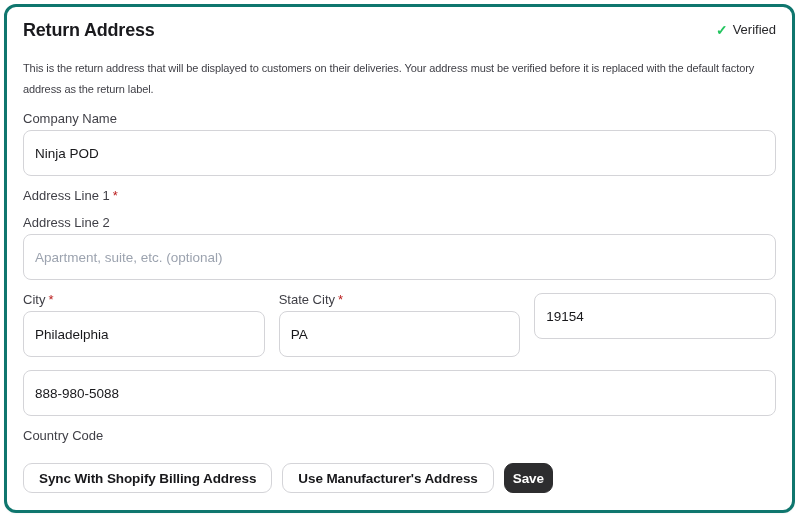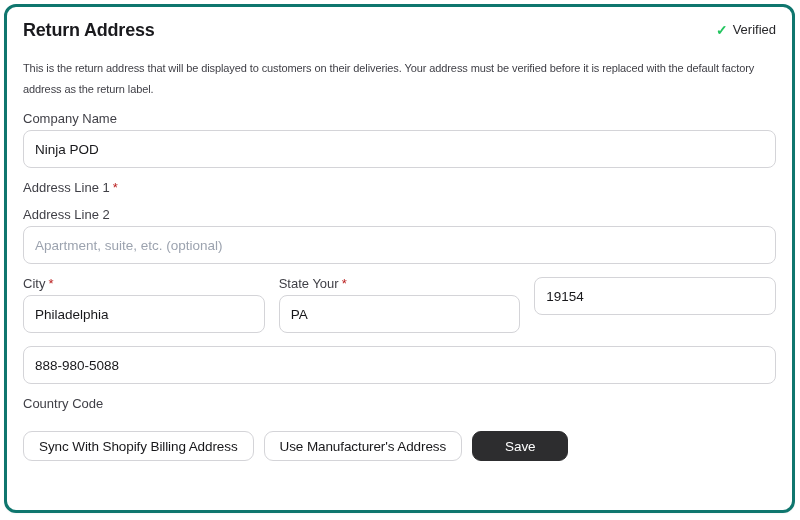--- a/index.html
+++ b/index.html
@@ -64,21 +64,21 @@
     margin-bottom: 4px;
   }
   .req {
     color: #b91c1c;
     margin-left: 3px;
     font-size: 13px;
   }
   .text-input {
     display: block;
     width: 100%;
-    height: 38px;
+    height: 46px;
     border: 1px solid #d4d4d8;
     border-radius: 8px;
     background: #ffffff;
     padding: 0 11px;
     font-size: 13.5px;
     color: #18181b;
     font-family: "Liberation Sans", sans-serif;
     outline: none;
   }
   .text-input::placeholder { color: #9ca3af; }
@@ -95,32 +95,32 @@
     align-items: center;
     gap: 10px;
   }
   .btn {
     height: 30px;
     padding: 0 15px;
     border-radius: 9px;
     border: 1px solid #d4d4d8;
     background: #ffffff;
     font-size: 13.5px;
-    font-weight: 400;
+    font-weight: 700;
     color: #18181b;
     font-family: "Liberation Sans", sans-serif;
     letter-spacing: -0.1px;
     cursor: pointer;
     white-space: nowrap;
   }
   .btn-save {
     background: #2d2d2f;
     border-color: #2d2d2f;
     color: #ffffff;
-    padding: 0 32px;
+    padding: 0 8px;
   }
 </style>
 </head>
 <body>
 
 <div class="card">
 
   <div class="card-header">
     <div class="title">Return Address</div>
     <div class="verified">
@@ -144,21 +144,21 @@
     <label class="field-label"><span>Address Line 2</span></label>
     <input class="text-input" type="text" placeholder="Apartment, suite, etc. (optional)" style="">
   </div>
 
   <div class="row3">
     <div class="field">
       <label class="field-label"><span>City</span><span class="req">*</span></label>
       <input class="text-input" type="text" value="Philadelphia" style="">
     </div>
     <div class="field">
-      <label class="field-label"><span>State Your</span><span class="req">*</span></label>
+      <label class="field-label"><span>State City</span><span class="req">*</span></label>
       <input class="text-input" type="text" value="PA" style="">
     </div>
     <div class="field">
       <input class="text-input" type="text" value="19154" style="">
     </div>
   </div>
 
   <div class="field">
     <input class="text-input" type="text" value="888-980-5088" style="">
   </div>

